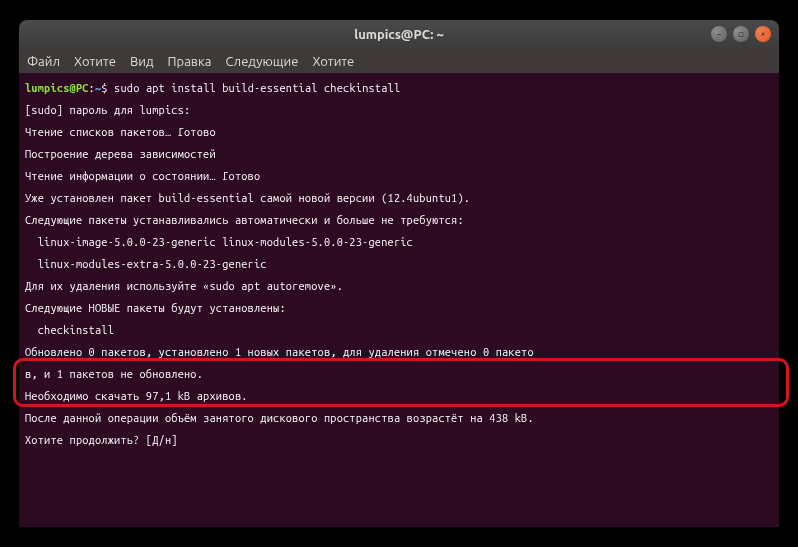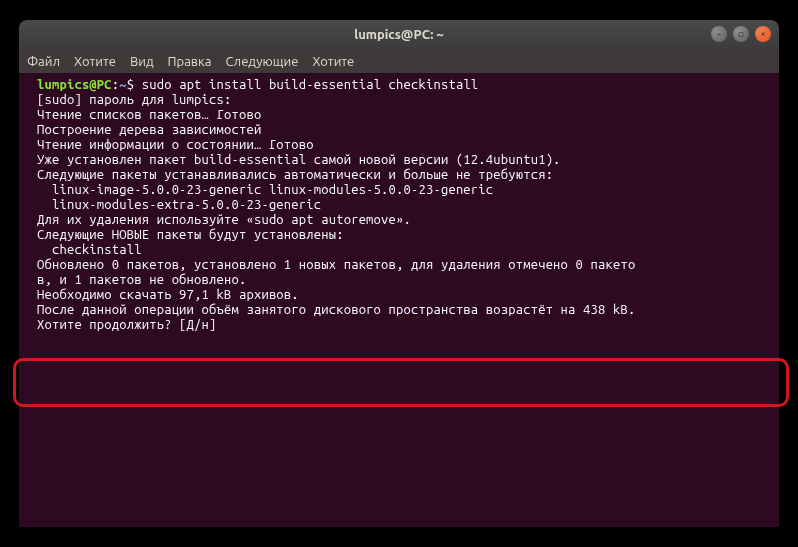--- a/index.html
+++ b/index.html
@@ -65,23 +65,23 @@
       align-items: center;
       padding-left: 8px;
       gap: 14px;
     }
     .menu-item {
       color: #dfdbd2;
       font-family: "Ubuntu", sans-serif;
       font-size: 13px;
     }
     .terminal-body {
-      padding: 4px 18px;
-      font-size: 13px;
-      line-height: 15px;
+      padding: 4px 6px;
+      font-size: 11px;
+      line-height: 22px;
       color: #ffffff;
       white-space: pre;
       letter-spacing: 0.2px;
     }
     .prompt-user { color: #8ae234; font-weight: bold; }
     .prompt-colon { color: #ffffff; }
     .prompt-path { color: #729fcf; font-weight: bold; }
     .prompt-dollar { color: #ffffff; }
     .command { color: #ffffff; }
     .highlight-box {

